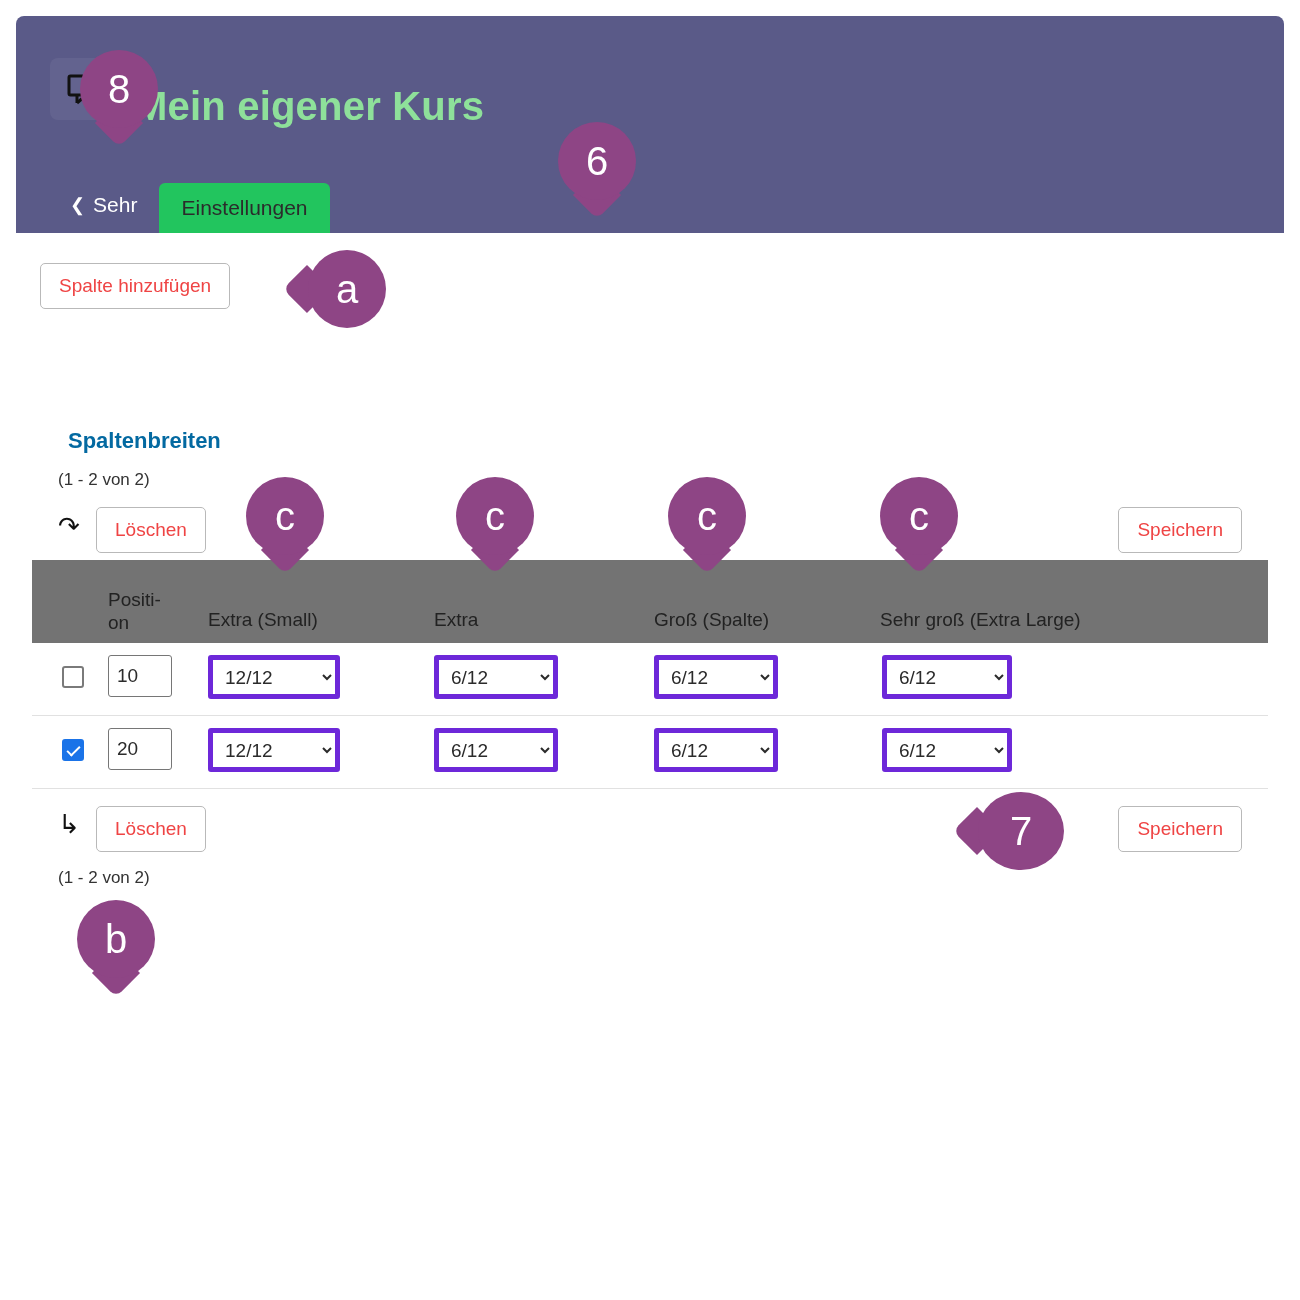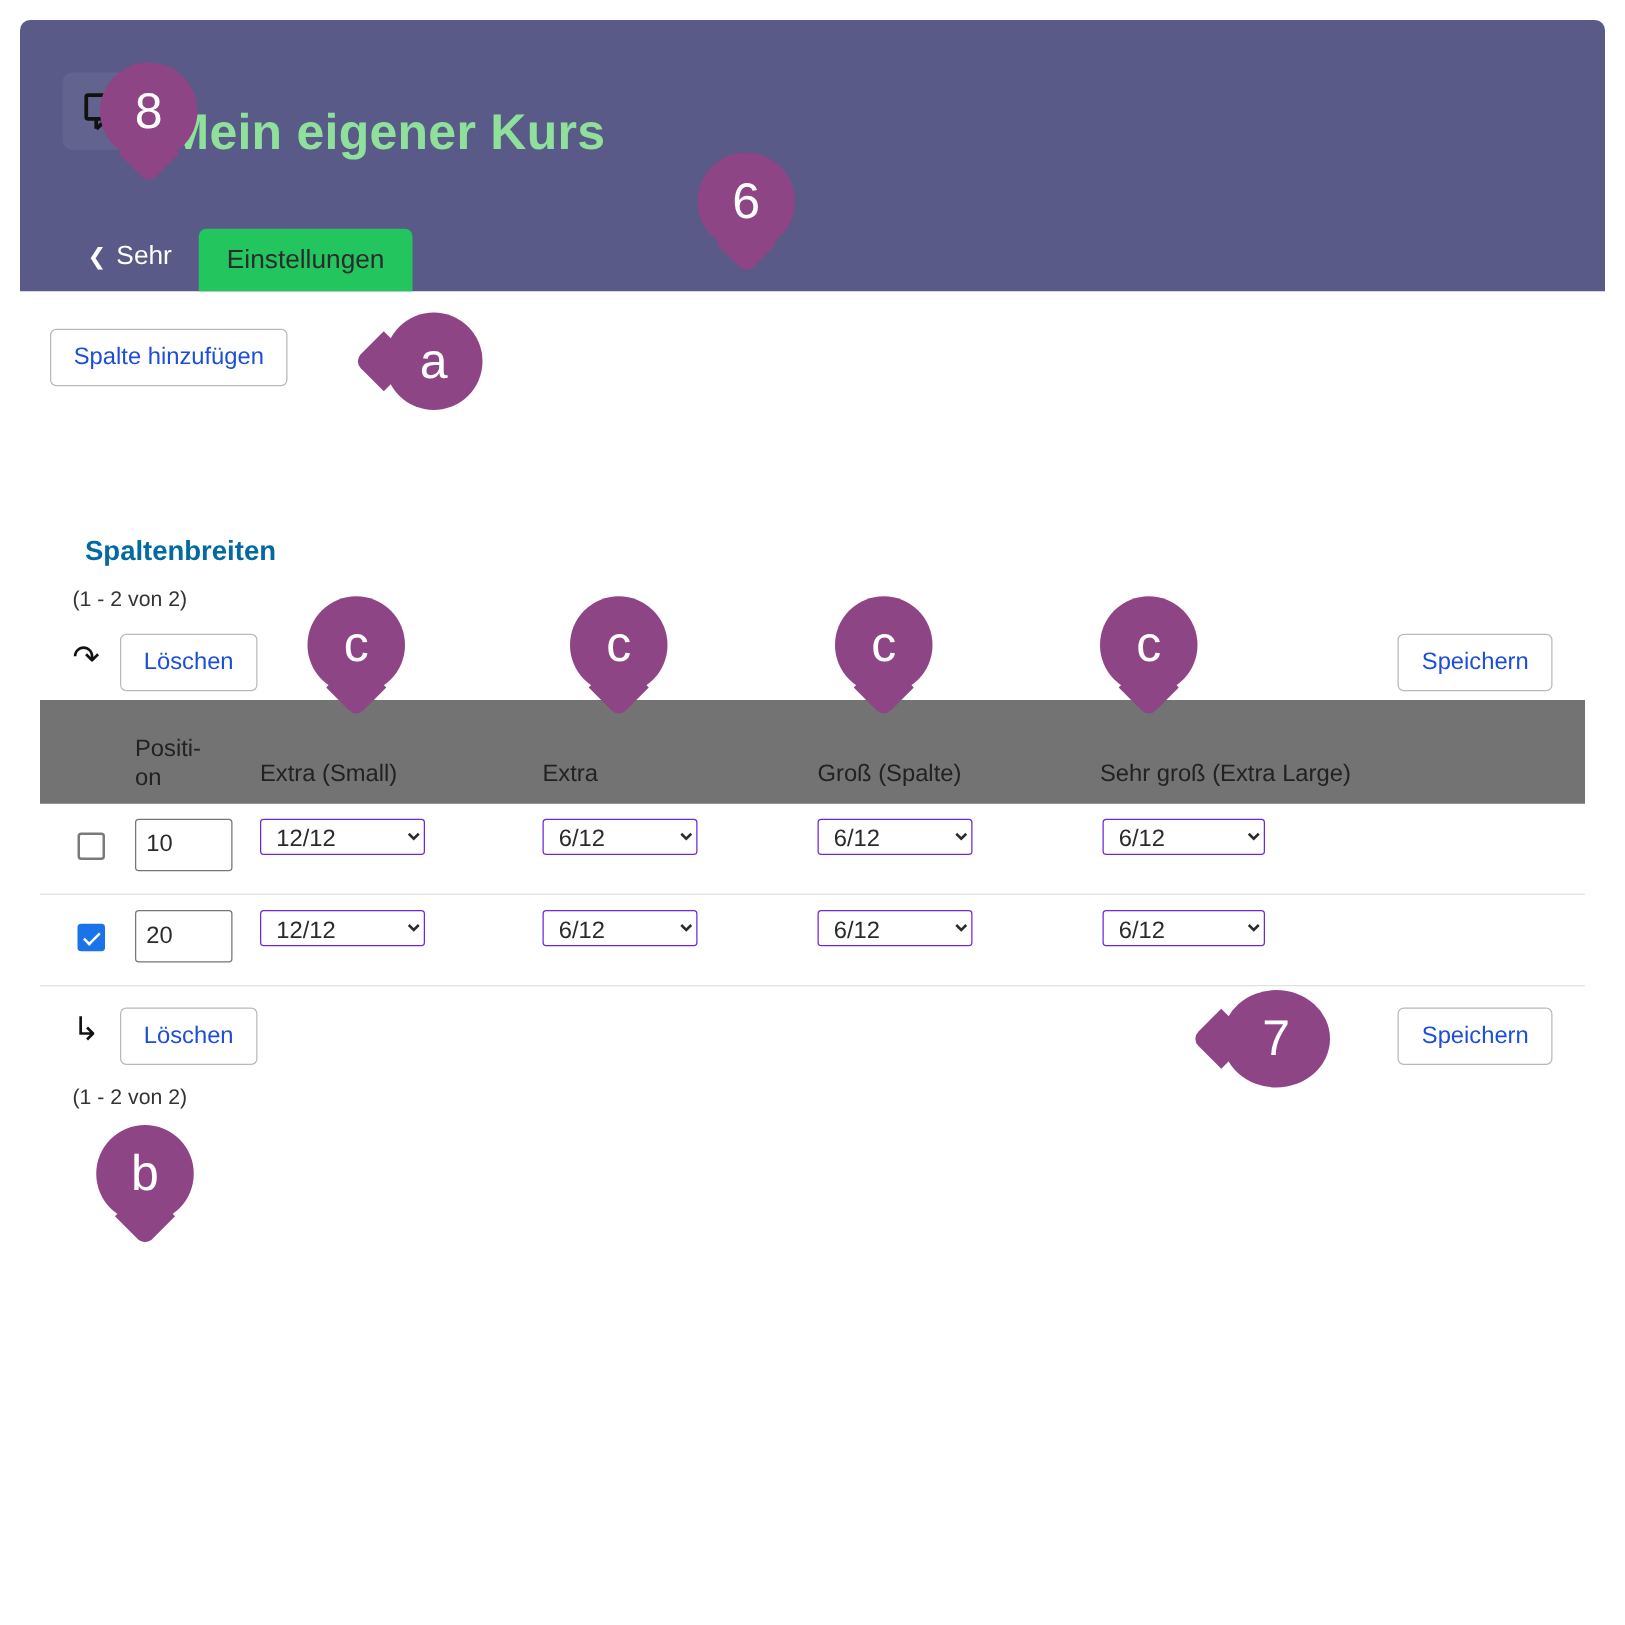--- a/index.html
+++ b/index.html
@@ -79,21 +79,21 @@
     white-space: nowrap;
   }
 
   
   .btn {
     display: inline-block;
     background: #ffffff;
     border: 1px solid #b9b9b9;
     border-radius: 5px;
     font-size: 19px;
-    color: #1d4ed8;
+    color: #ef4444;
     padding: 11px 18px;
     font-family: "Liberation Sans", sans-serif;
     box-sizing: border-box;
     white-space: nowrap;
   }
 
   .add-column-btn {
     position: absolute;
     left: 40px;
     top: 263px;
@@ -195,38 +195,38 @@
     height: 11px;
     border: solid #fff;
     border-width: 0 2.5px 2.5px 0;
     transform: rotate(45deg);
   }
 
   .pos-input {
     position: absolute;
     left: 76px;
     top: 12px;
-    width: 78px;
+    width: 64px;
     height: 42px;
     box-sizing: border-box;
     border: 1px solid #767676;
     border-radius: 3px;
     font-size: 19px;
     padding: 4px 8px;
     color: #2b2b2b;
     font-family: "Liberation Sans", sans-serif;
     background: #fff;
   }
 
   .sel {
     position: absolute;
     top: 12px;
-    height: 29px;
+    height: 44px;
     box-sizing: border-box;
-    border: 1px solid #6d28d9;
+    border: 5px solid #6d28d9;
     border-radius: 3px;
     background: #fff;
     font-size: 19px;
     font-family: "Liberation Sans", sans-serif;
     color: #2b2b2b;
     padding: 4px 8px;
   }
   .sel.s1 { left: 176px; width: 132px; }
   .sel.s2 { left: 402px; width: 124px; }
   .sel.s3 { left: 622px; width: 124px; }

